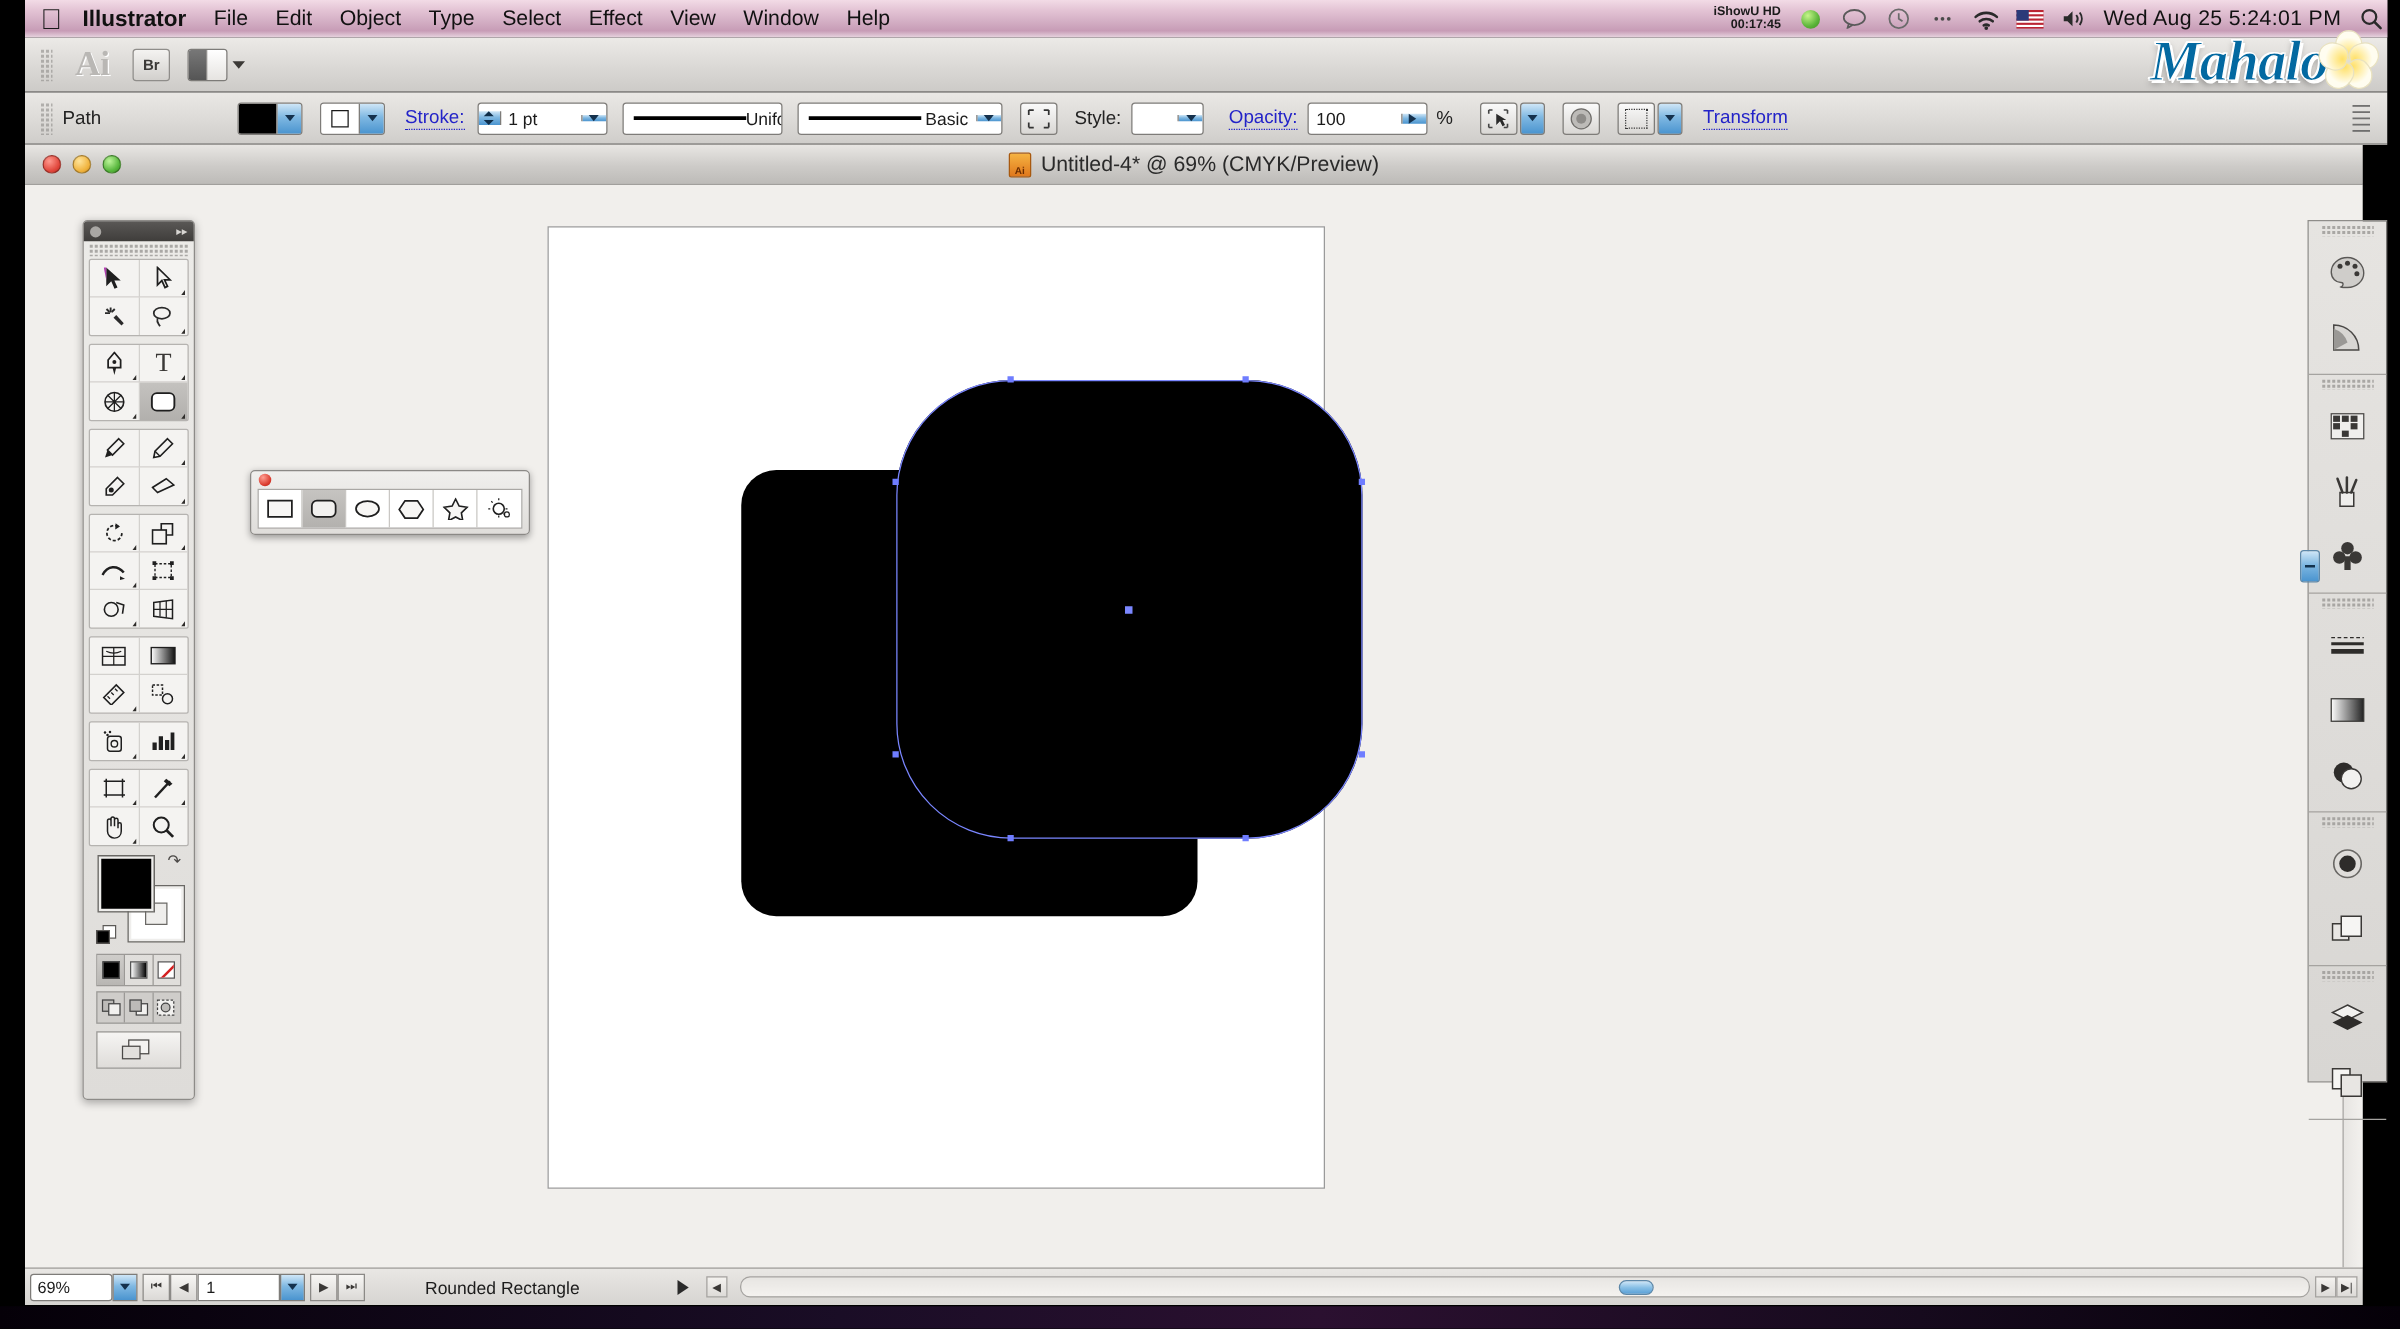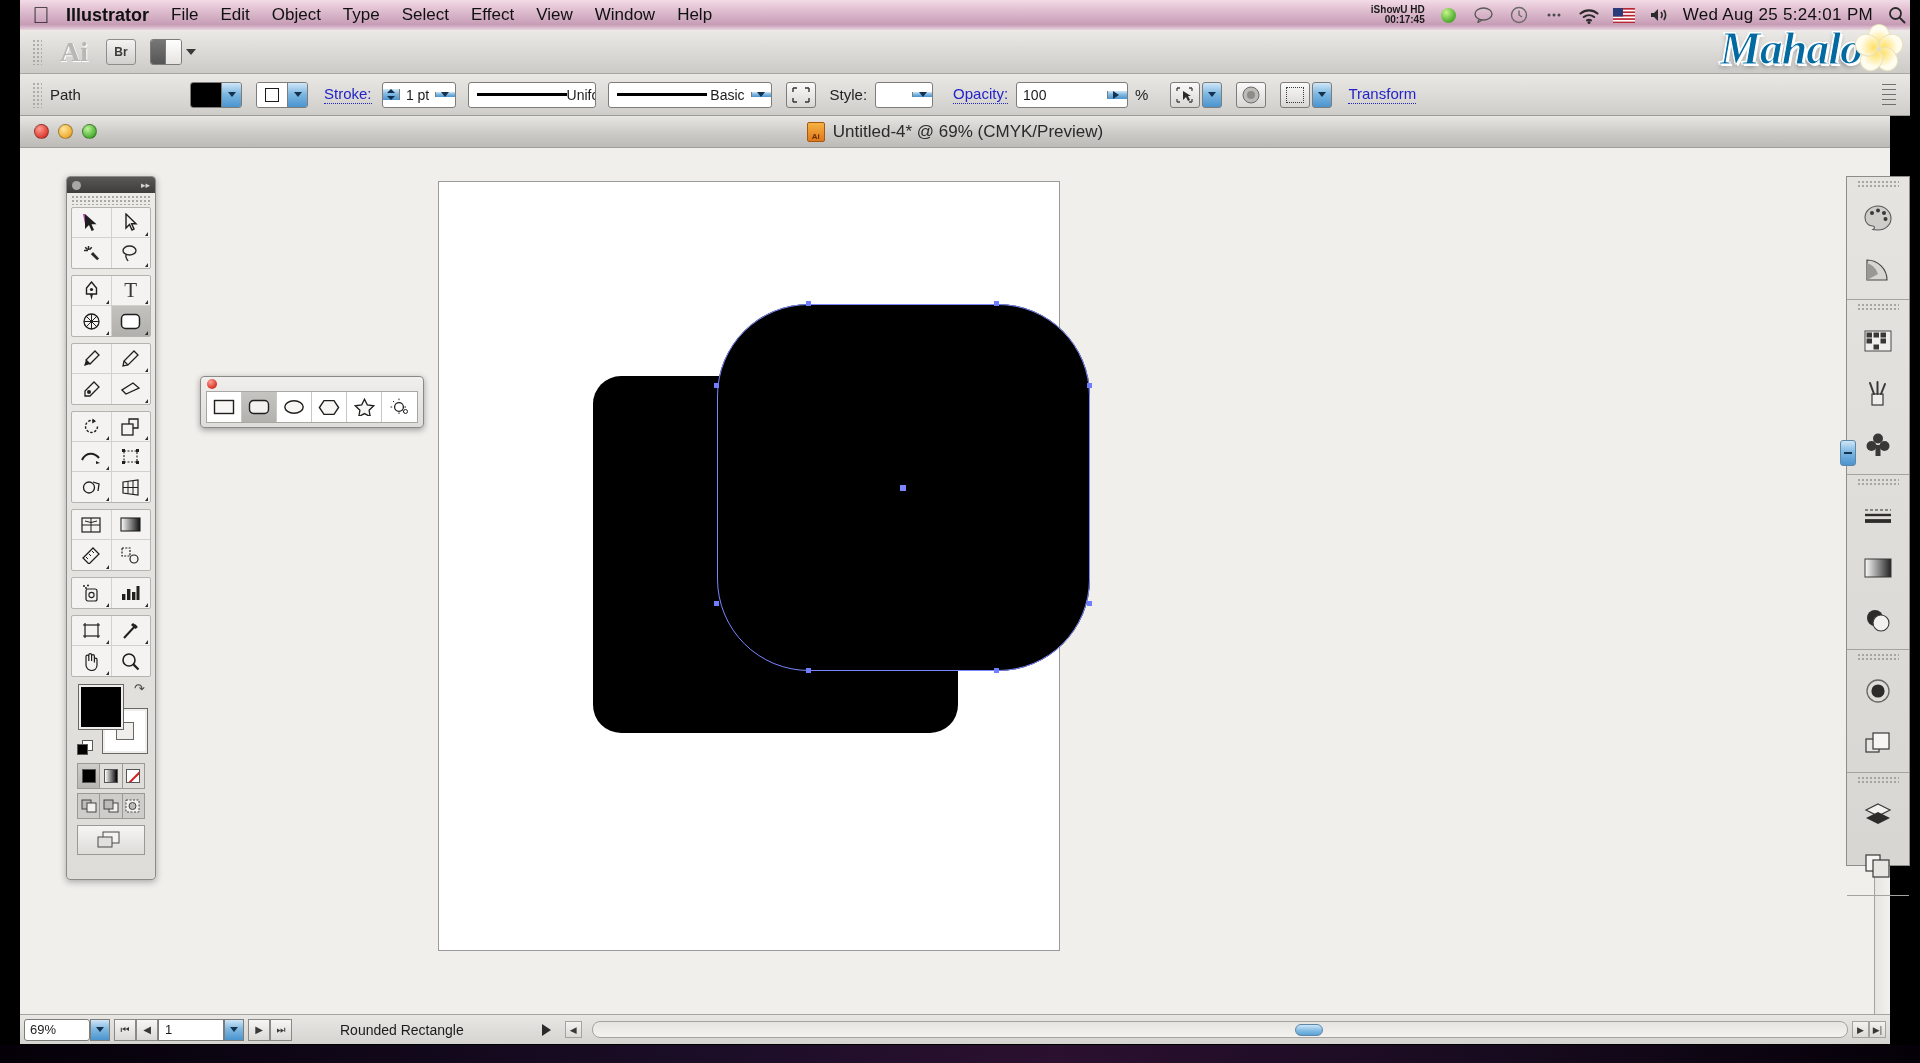--- a/index.html
+++ b/index.html
@@ -350,21 +350,21 @@
     <div class="swatch-combo">
       <div class="sw white">
           <b></b>
         </div>
       <div class="drop">
           <i class="tri"></i>
         </div>
     </div>
 
     <div class="cb-label blue" style="margin:0 10px 0 16px">Stroke:</div>
-    <div class="field" style="width:74px">
+    <div class="field" style="width:104px">
       <div class="stepper">
           <i class="up"></i>
           <i class="dn"></i>
         </div>
       <div class="txt">1 pt</div>
       <div class="drop">
           <i class="tri"></i>
         </div>
     </div>
 
@@ -399,21 +399,21 @@
 
     <div class="cb-label" style="margin:0 8px 0 14px">Style:</div>
     <div class="field" style="width:58px">
       <div class="txt"></div>
       <div class="drop">
           <i class="tri"></i>
         </div>
     </div>
 
     <div class="cb-label blue" style="margin:0 8px 0 20px">Opacity:</div>
-    <div class="field" style="width:112px">
+    <div class="field" style="width:96px">
       <div class="txt">100</div>
       <div class="drop">
           <i class="tri" style="border-top:none;border-left:6px solid #14314d;border-top:4px solid transparent;border-bottom:4px solid transparent;"></i>
         </div>
     </div>
     <div class="cb-label" style="margin-left:7px">%</div>
 
     <div style="width:22px"></div>
     <div class="icon-btn">
       <svg width="20" height="18" viewBox="0 0 20 18">

